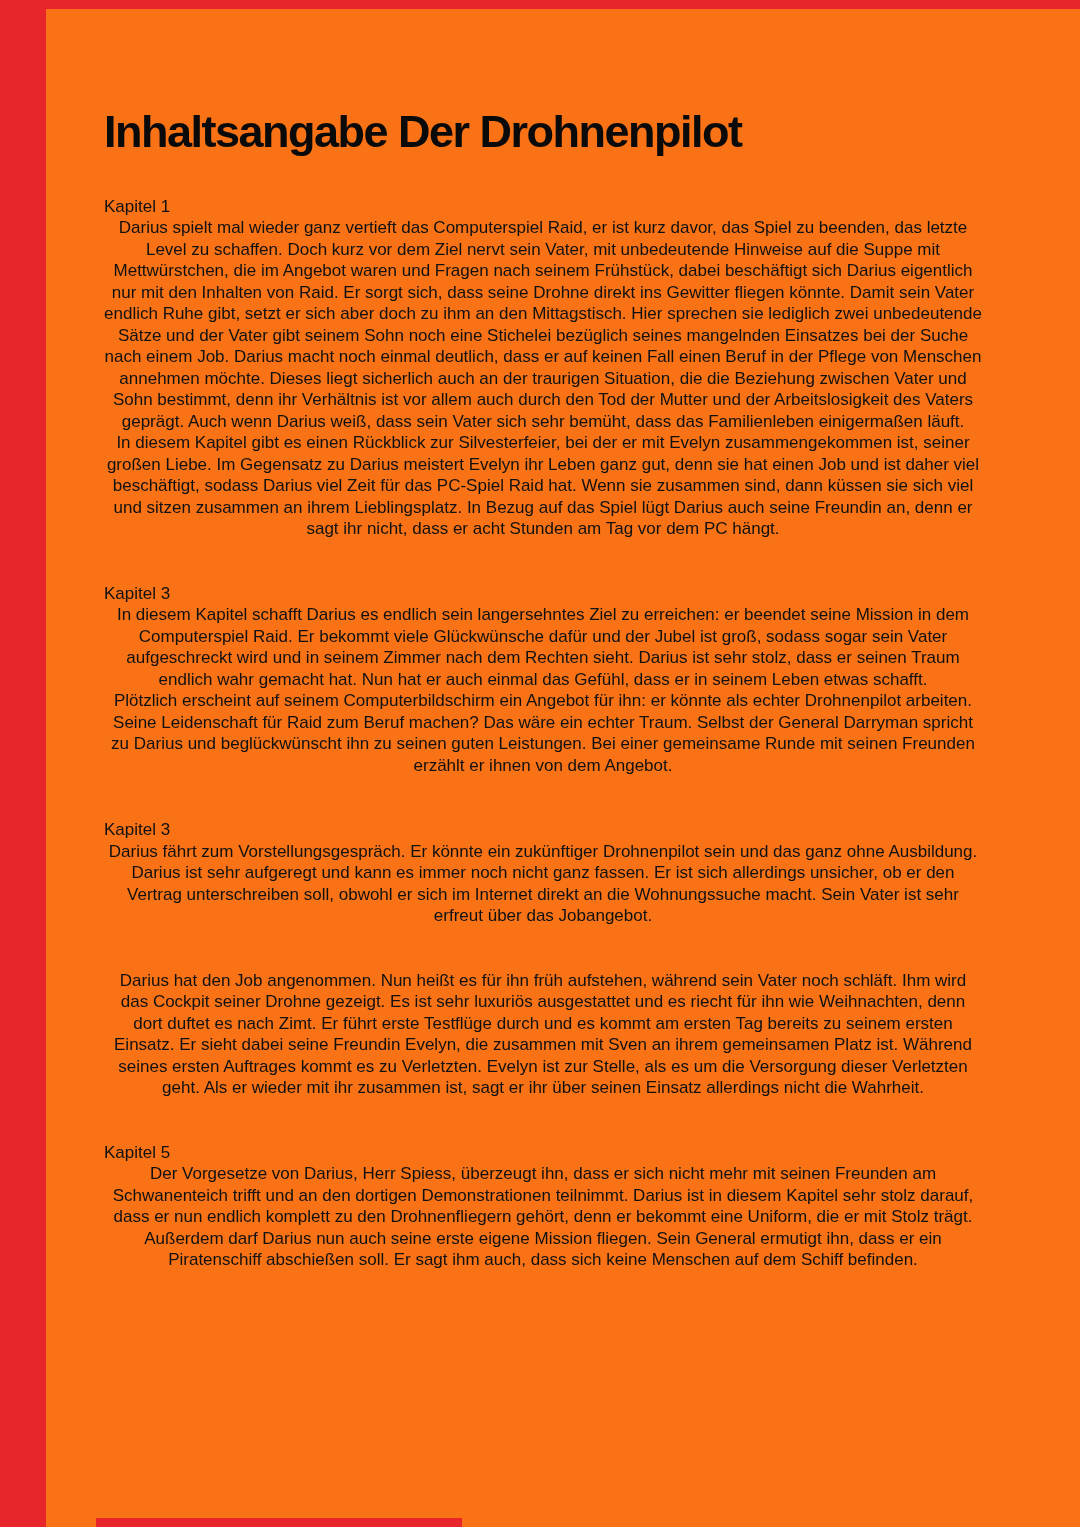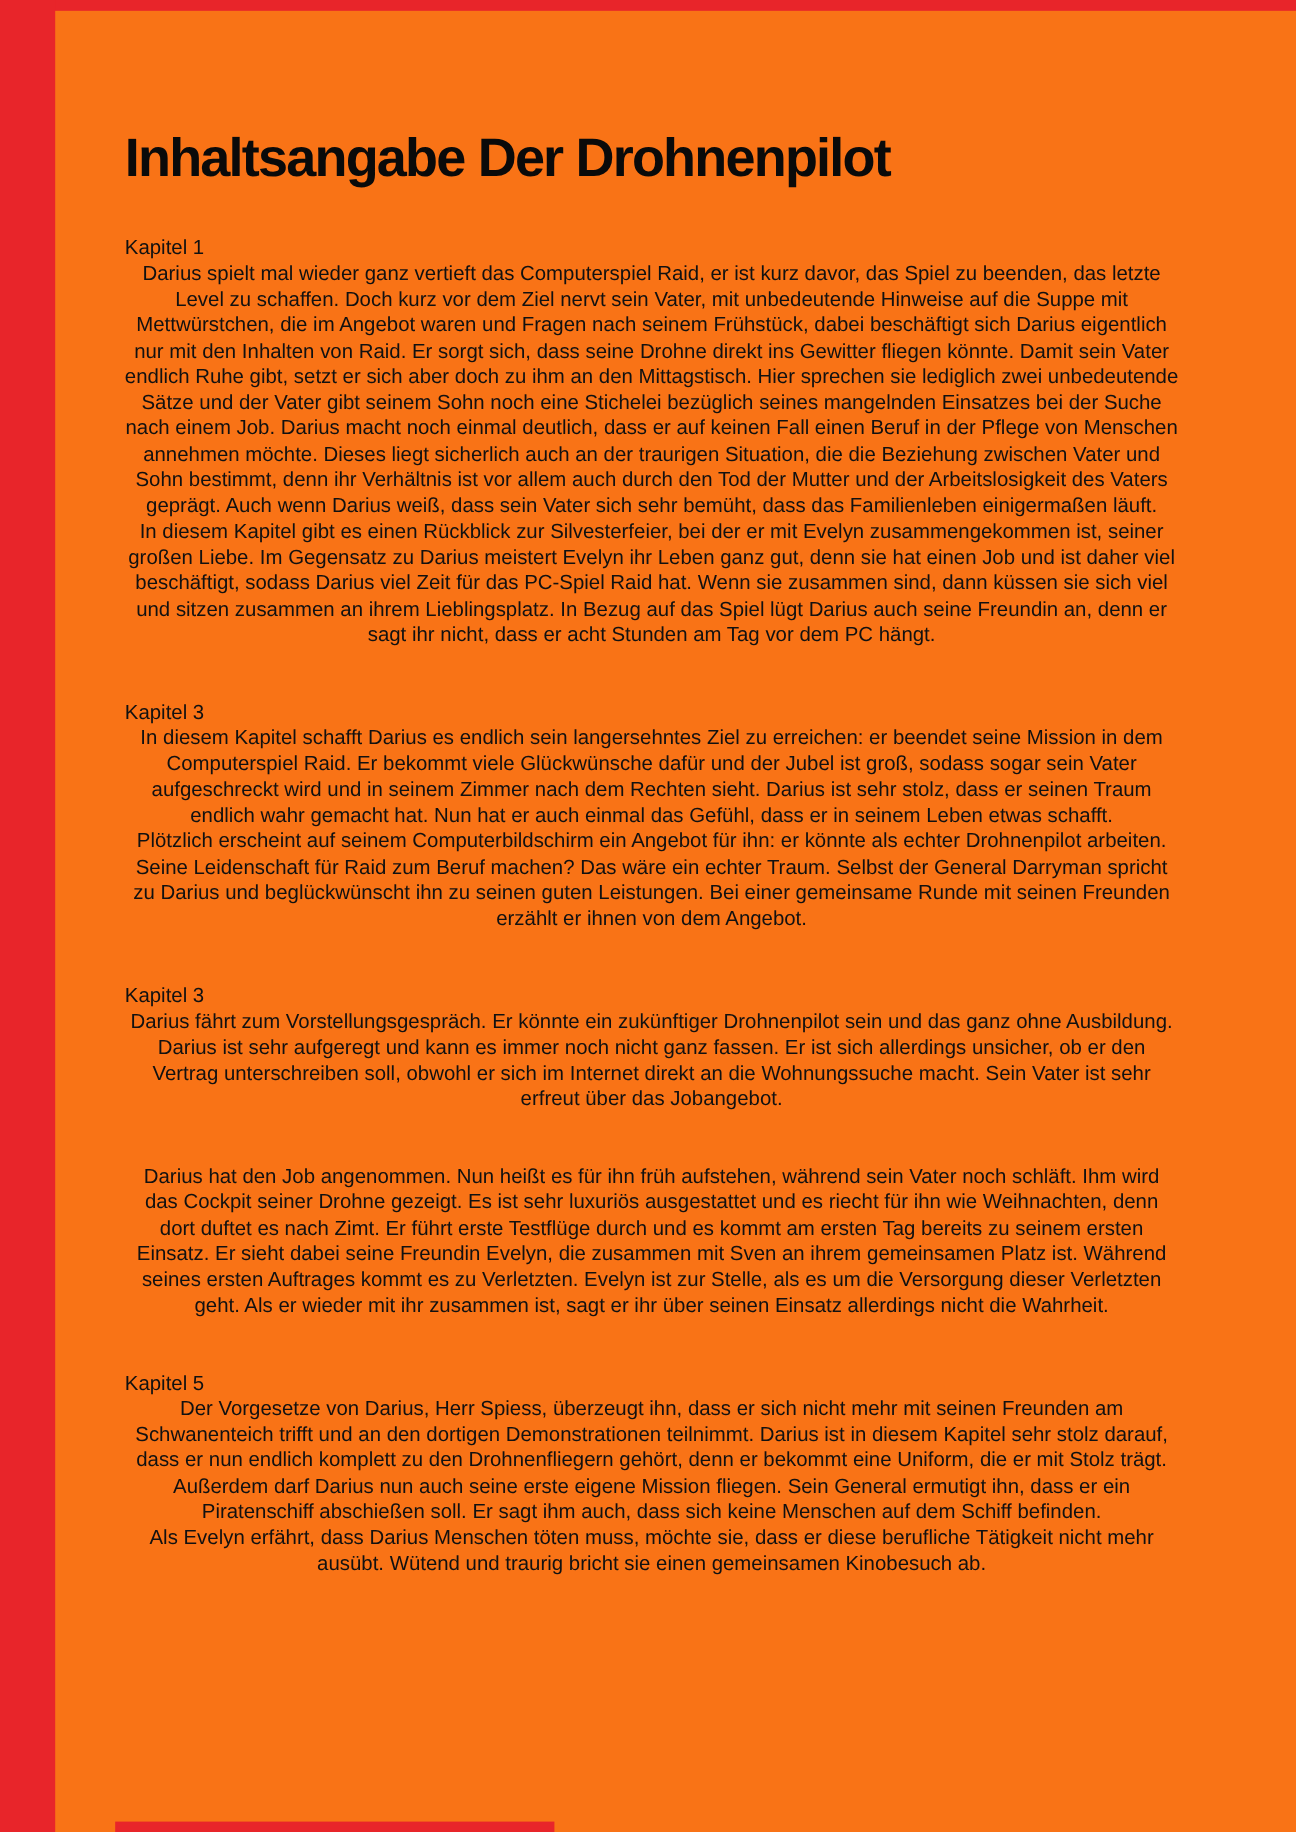--- a/index.html
+++ b/index.html
@@ -88,17 +88,16 @@
         <section class="section">
           <h2 class="chapter-heading">Kapitel 3</h2>
           <p class="chapter-paragraph">Darius fährt zum Vorstellungsgespräch. Er könnte ein zukünftiger Drohnenpilot sein und das ganz ohne Ausbildung. Darius ist sehr aufgeregt und kann es immer noch nicht ganz fassen. Er ist sich allerdings unsicher, ob er den Vertrag unterschreiben soll, obwohl er sich im Internet direkt an die Wohnungssuche macht. Sein Vater ist sehr erfreut über das Jobangebot.</p>
         </section>
         <section class="section">
           <p class="chapter-paragraph">Darius hat den Job angenommen. Nun heißt es für ihn früh aufstehen, während sein Vater noch schläft. Ihm wird das Cockpit seiner Drohne gezeigt. Es ist sehr luxuriös ausgestattet und es riecht für ihn wie Weihnachten, denn dort duftet es nach Zimt. Er führt erste Testflüge durch und es kommt am ersten Tag bereits zu seinem ersten Einsatz. Er sieht dabei seine Freundin Evelyn, die zusammen mit Sven an ihrem gemeinsamen Platz ist. Während seines ersten Auftrages kommt es zu Verletzten. Evelyn ist zur Stelle, als es um die Versorgung dieser Verletzten geht. Als er wieder mit ihr zusammen ist, sagt er ihr über seinen Einsatz allerdings nicht die Wahrheit.</p>
         </section>
         <section class="section">
           <h2 class="chapter-heading">Kapitel 5</h2>
           <p class="chapter-paragraph">Der Vorgesetze von Darius, Herr Spiess, überzeugt ihn, dass er sich nicht mehr mit seinen Freunden am Schwanenteich trifft und an den dortigen Demonstrationen teilnimmt. Darius ist in diesem Kapitel sehr stolz darauf, dass er nun endlich komplett zu den Drohnenfliegern gehört, denn er bekommt eine Uniform, die er mit Stolz trägt. Außerdem darf Darius nun auch seine erste eigene Mission fliegen. Sein General ermutigt ihn, dass er ein Piratenschiff abschießen soll. Er sagt ihm auch, dass sich keine Menschen auf dem Schiff befinden.</p>
-          <p class="chapter-paragraph">Als Evelyn erfährt, dass Darius Menschen töten muss, möchte sie, dass er diese berufliche Tätigkeit nicht mehr ausübt. Wütend und traurig bricht sie einen gemeinsamen Kinobesuch ab.</p>
         </section>
       </div>
   </div>
 </div>
 
 </body></html>

